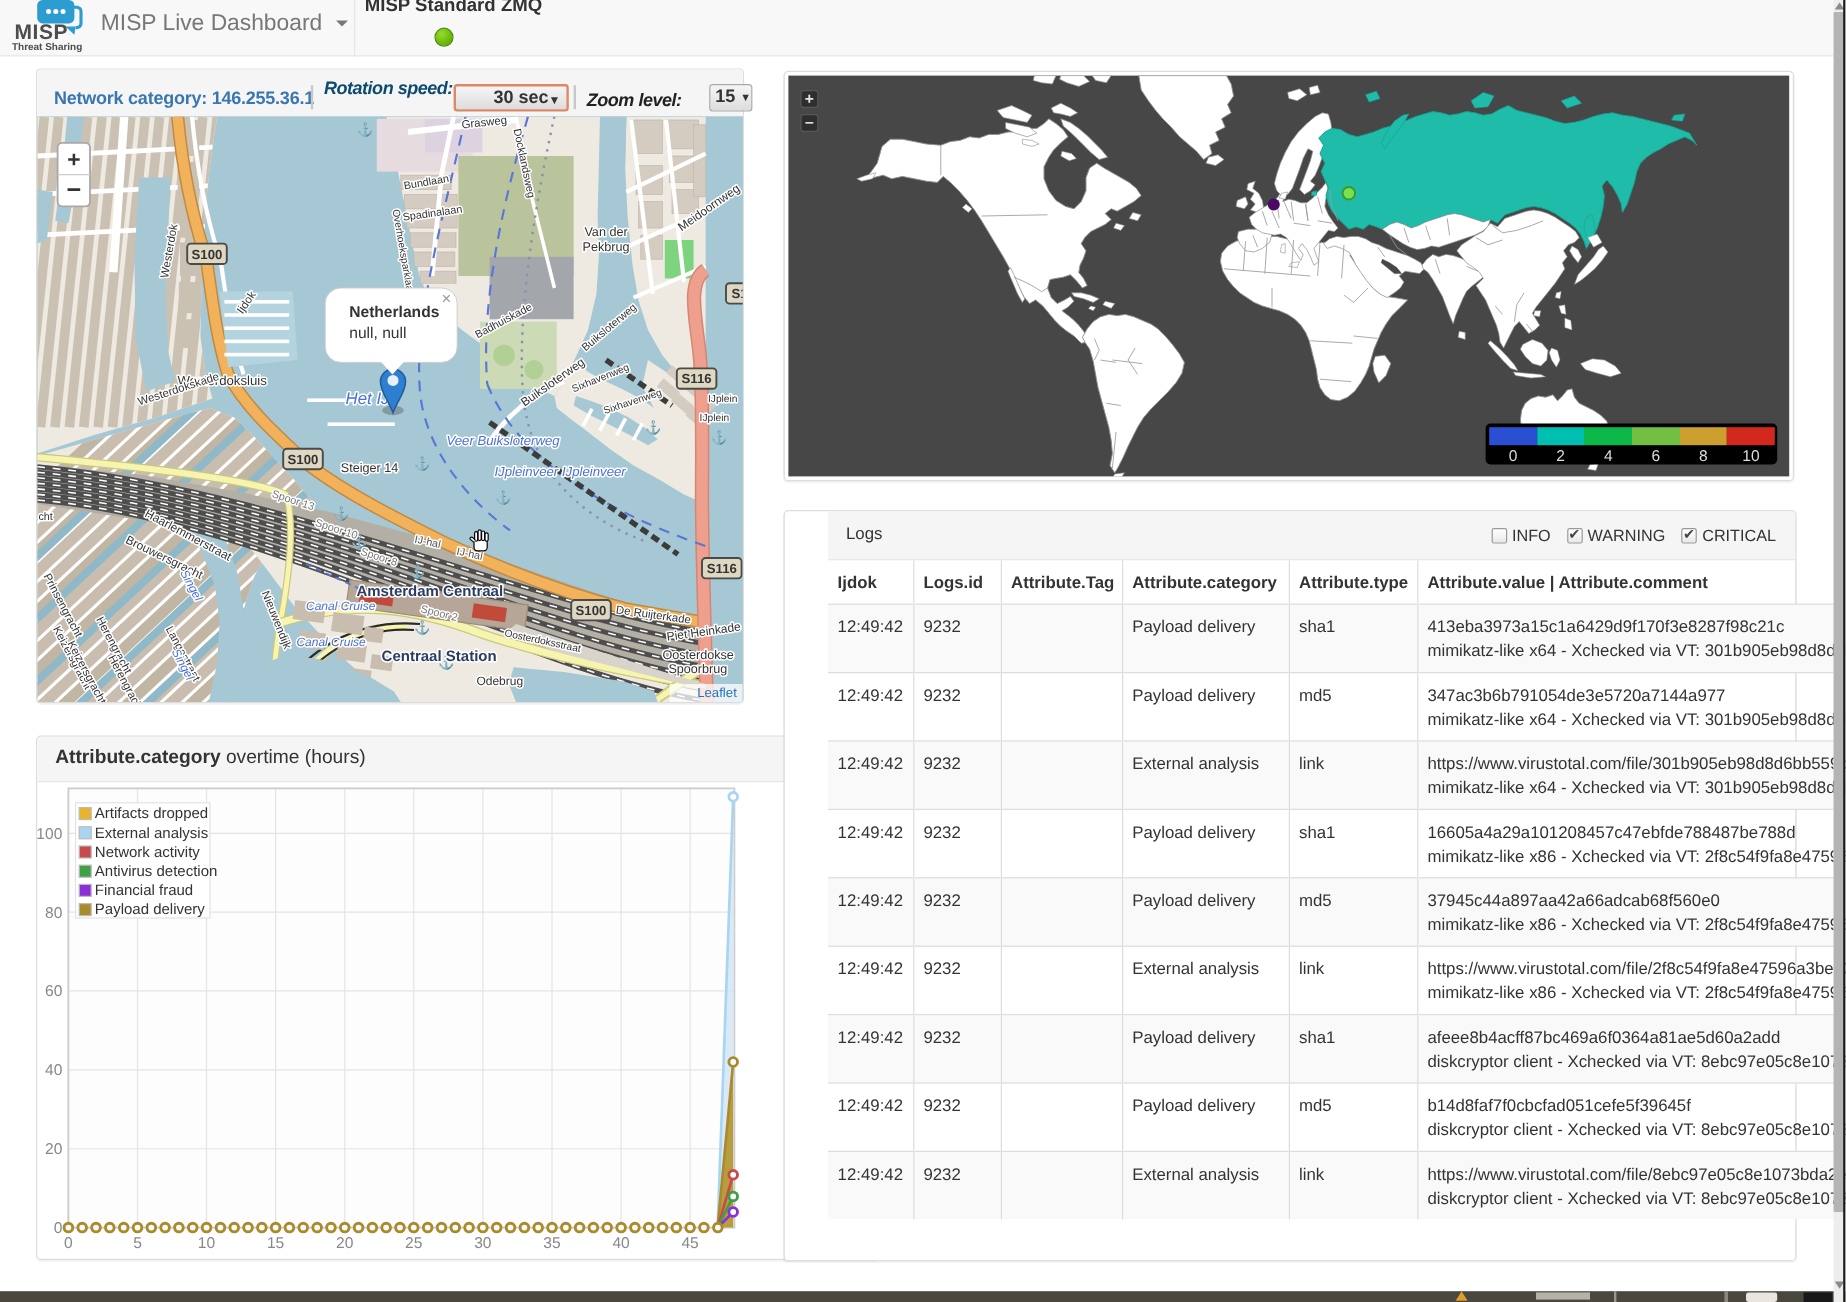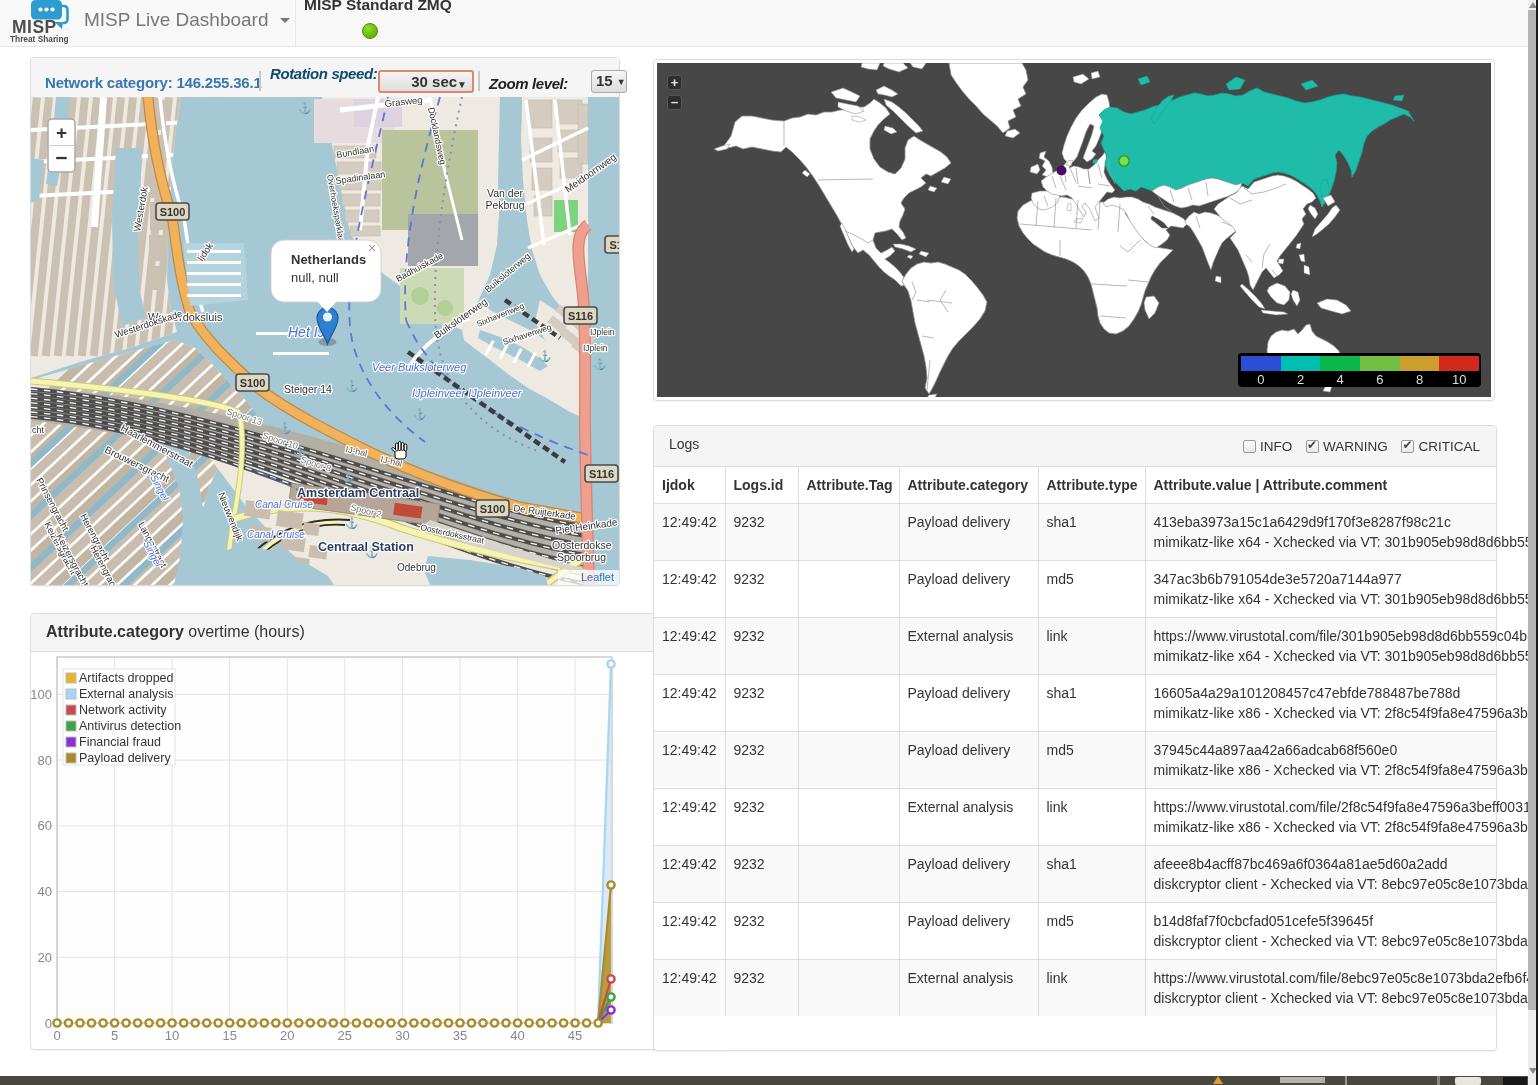--- a/index.html
+++ b/index.html
@@ -34,21 +34,21 @@
 .sel .sc { float:right; font-size:10px; color:#333; margin-top:3px; }
 #zoom-label { position:absolute; left:489px; top:75px; font-size:15px; font-weight:bold; font-style:italic; color:#222; letter-spacing:-0.4px; }
 #leafmap { position:absolute; left:31px; top:97px; width:588px; height:488px; overflow:hidden; background:#a5c8d3; }
 
 #p-chart { left:30px; top:613px; width:702px; height:437px; }
 #p-chart .phead { height:38px; font-size:16px; padding:9px 15px; }
 
 #p-world { left:653px; top:59px; width:842px; height:342px; padding:3px; }
 #worldmap { position:absolute; left:3px; top:3px; width:834px; height:334px; background:#474747; }
 
-#p-logs { left:653px; top:425px; width:844px; height:626px; }
+#p-logs { left:653px; top:425px; width:844px; height:626px;padding-left:36px; }
 #p-logs .phead { height:41px; font-size:14px; }
 #logchecks { position:absolute; right:16px; top:13px; font-size:13.5px; color:#333; }
 #logchecks input { appearance:none; -webkit-appearance:none; width:13px; height:13px; border:1px solid #9a9a9a;
   background:linear-gradient(#fff,#e8e8e8); border-radius:2px; vertical-align:-2px; margin:0 4px 0 0; position:relative; }
 #logchecks input:checked::after { content:"\2714"; position:absolute; left:0px; top:-3px; font-size:12px; color:#444; }
 #logchecks label { margin-right:10px; }
 table#logtable { border-collapse:collapse; width:842px; table-layout:fixed;
   font-size:14px; color:#333; margin:0; }
 #logtable th, #logtable td { border-left:1px solid #ddd; border-top:1px solid #ddd;
   padding:8px; vertical-align:top; text-align:left; line-height:20px; }

